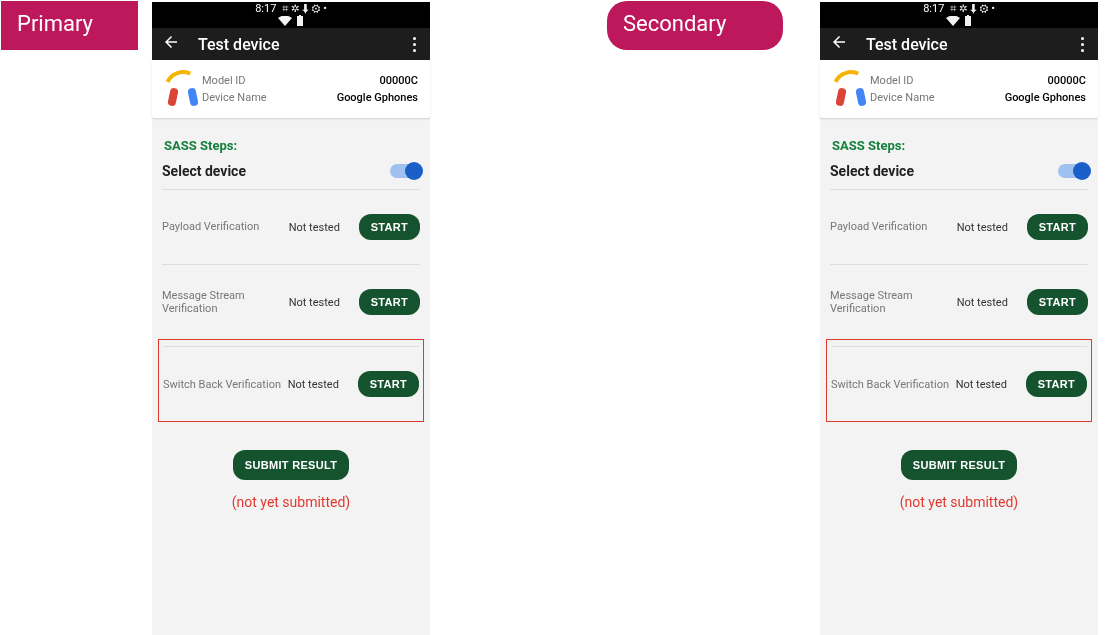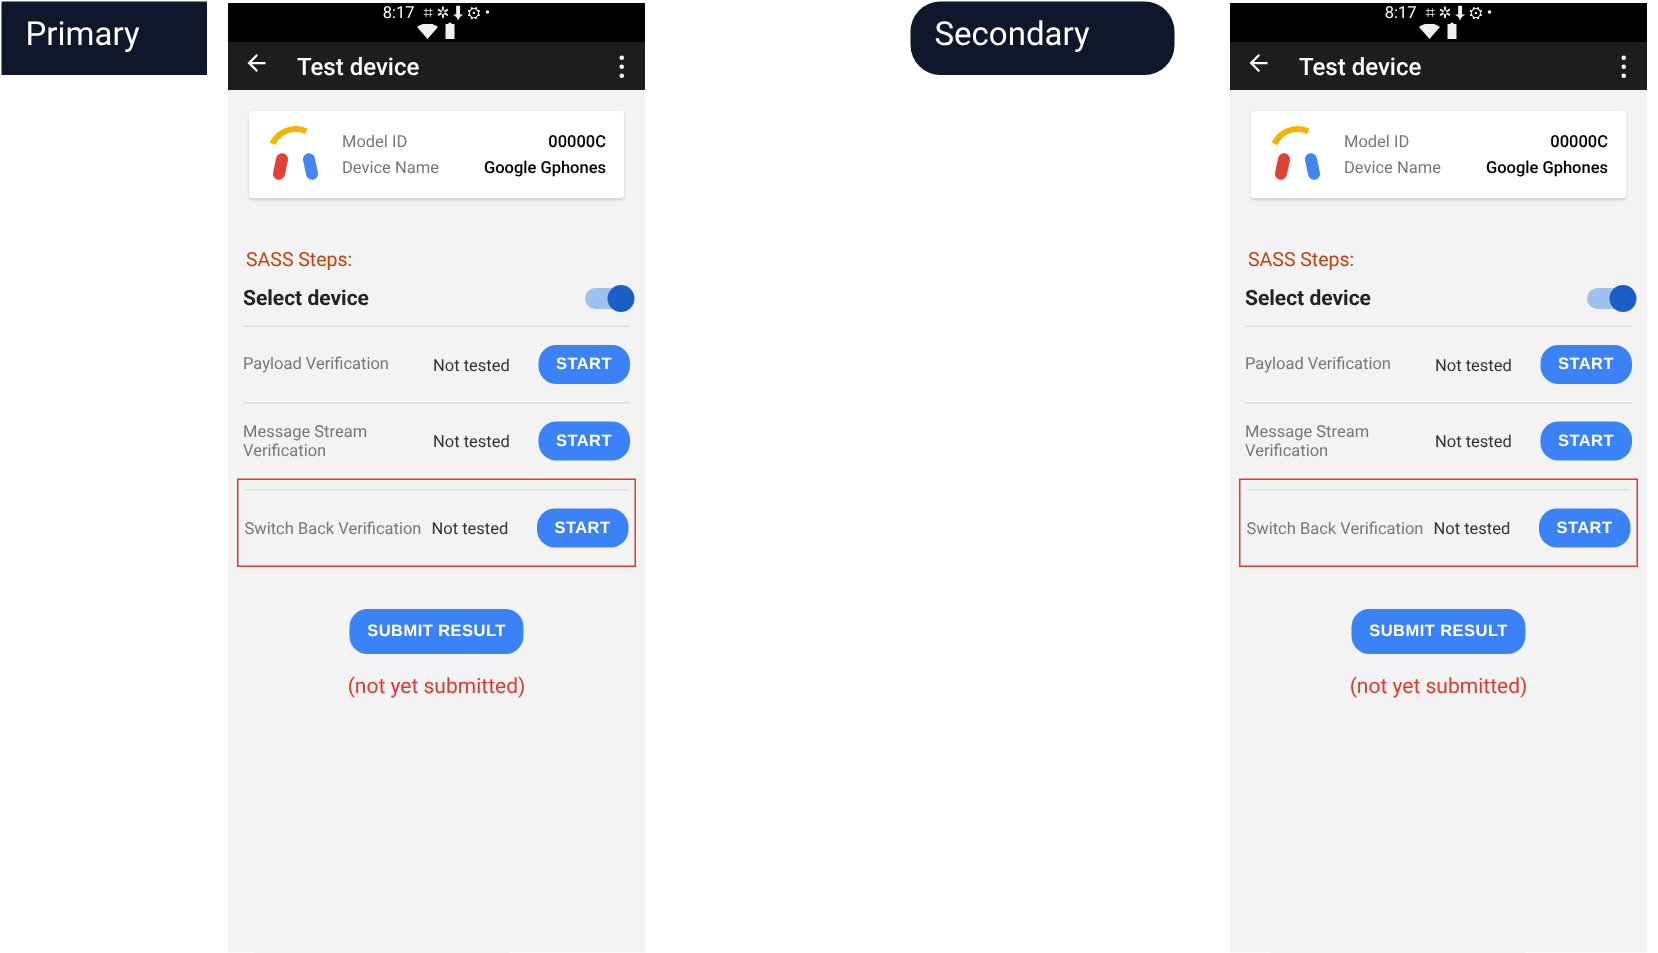--- a/index.html
+++ b/index.html
@@ -6,21 +6,21 @@
   body {
     width: 1105px;
     height: 635px;
     background: #fff;
     font-family: Roboto, Arial, sans-serif;
     position: relative;
     overflow: hidden;
   }
   .label-tag {
     position: absolute;
-    background: #0f172a;
+    background: #be185d;
     color: #fff;
     font-size: 22px;
     font-weight: 400;
     padding: 10px 18px 14px 16px;
     top: 1px;
   }
   .label-primary { left: 1px; width: 137px;}
   .label-secondary { left: 607px; width:176px;border-radius:20px;}
   .phone {
     position: absolute;
@@ -55,27 +55,26 @@
     align-items: center;
     padding: 0 10px;
     gap: 18px;
   }
   .appbar .back { font-size:18px; cursor:pointer;}
   .appbar .title { font-size:16px; font-weight:500; flex:1;}
   .menu-dots { display:flex; flex-direction:column; gap:3px; padding-right:4px;}
   .menu-dots span{ width:3px;height:3px;border-radius:50%;background:#fff;}
 
   .device-card {
-    margin: 14px;
+    margin: 0;
     background: #fff;
     border-radius: 2px;
     box-shadow: 0 1px 2px rgba(0,0,0,.15);
     padding: 10px 12px;
     display: flex;
-    gap: 12px;
     align-items: center;
   }
   .hp-icon {
     width: 38px; height: 38px; position:relative;
   }
   .hp-icon .arc {
     position:absolute; inset:0;
     border: 4px solid transparent;
     border-top-color: #f4b400;
     border-radius: 50%;
@@ -86,42 +85,42 @@
   }
   .hp-icon .cup-l { left:5px; background:#db4437; transform:rotate(12deg);}
   .hp-icon .cup-r { right:5px; background:#4285f4; transform:rotate(-12deg);}
 
   .dev-rows { flex:1; display:flex; flex-direction:column; gap:4px; font-size:11px;}
   .dev-row { display:flex; justify-content:space-between;}
   .dev-row .k { color:#777;}
   .dev-row .v { color:#000; font-weight:500;}
 
   .body-area { padding: 6px 10px 10px 10px; }
-  .sass-title { font-size:13px; font-weight:400; color:#c2410c; margin: 14px 0 10px 2px;}
+  .sass-title { font-size:13px; font-weight:700; color:#15803d; margin: 14px 0 10px 2px;}
   .select-row { display:flex; justify-content:space-between; align-items:center; margin-bottom:10px;}
   .select-row .lbl { font-size:14px; font-weight:700; color:#222;}
   .toggle {
     width:30px; height:14px; border-radius:8px; background:#9fc1ef; position:relative; cursor:pointer;
   }
   .toggle::after{
     content:""; position:absolute; right:-3px; top:-2px; width:18px; height:18px; border-radius:50%;
     background:#1a5fc7;
   }
 
   .test-row {
     display:flex; align-items:center; justify-content:space-between;
     border-top:1px solid #ddd;
-    padding: 12px 0;
+    padding: 24px 0;
     gap:6px;
   }
   .test-row:first-of-type{ border-top:1px solid #ddd; margin-top:6px;}
   .test-name { font-size:11px; color:#777; flex:1; line-height:1.2;}
   .test-status { font-size:11px; color:#333; width:64px;}
   .btn {
-    background:#3b82f6; color:#fff; font-size:11px; font-weight:600;
+    background:#14532d; color:#fff; font-size:11px; font-weight:600;
     padding: 7px 12px; border:none; border-radius:12px; cursor:pointer; letter-spacing:.3px;
   }
   .btn.submit { padding:9px 12px; font-size:11px;}
 
   .highlight-box {
     border: 1.5px solid #e03a2f;
     padding: 0 4px;
     margin: 0 -4px;
   }
 

